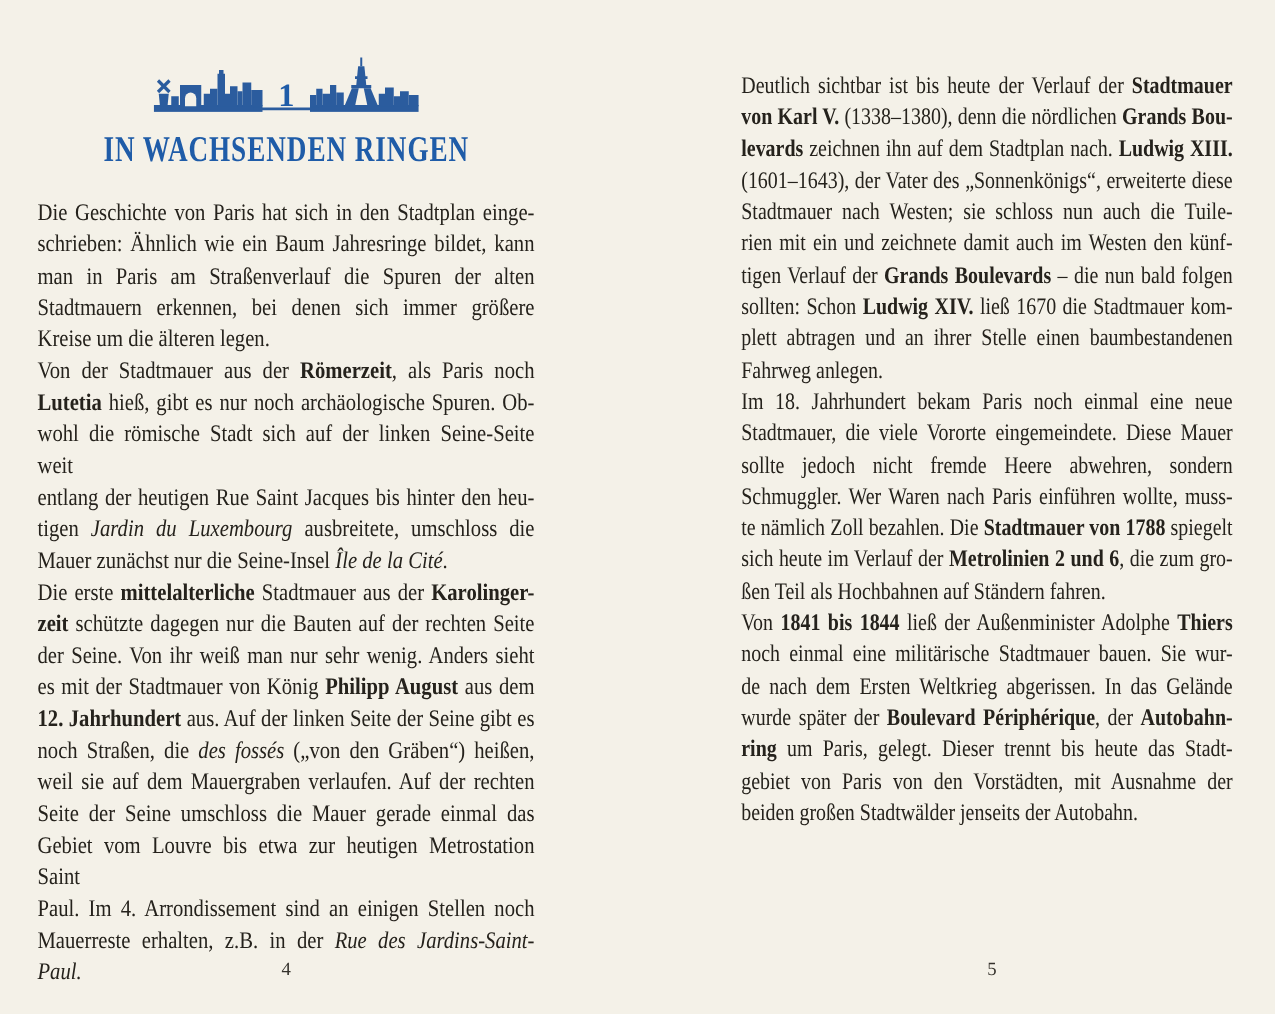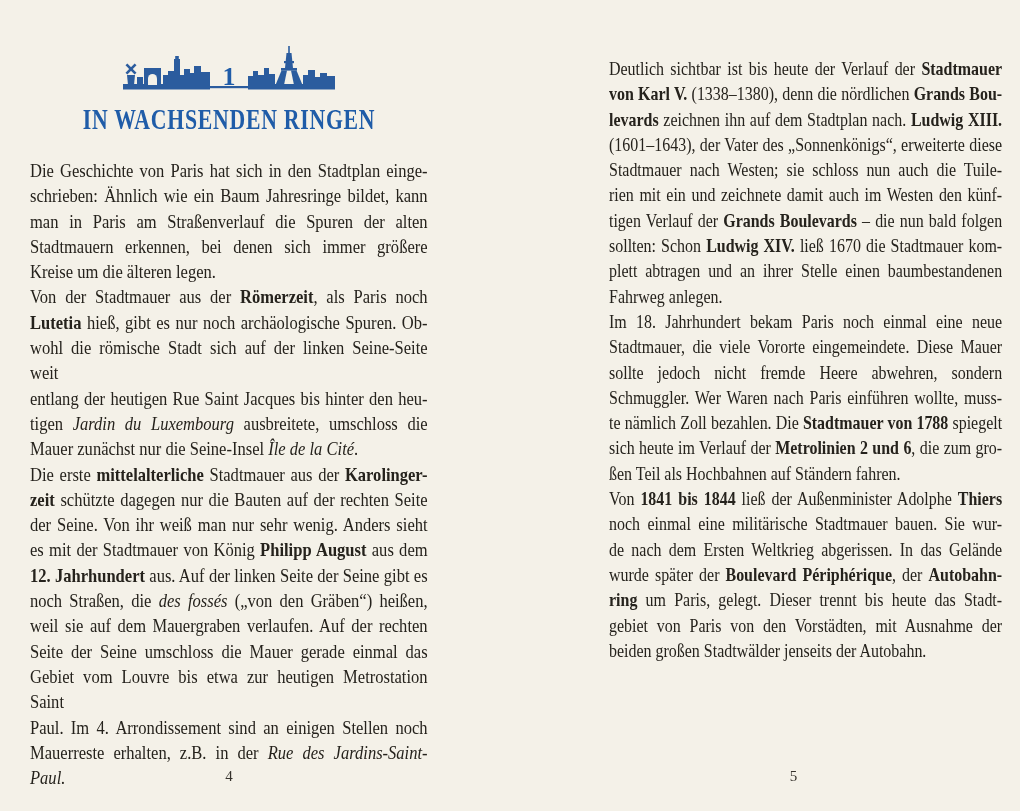--- a/index.html
+++ b/index.html
@@ -7,21 +7,21 @@
     width: 1020px; height: 811px;
     background: #f4f1e8;
     font-family: "Liberation Serif", serif;
     color: #25221c;
     position: relative;
     overflow: hidden;
   }
   .spread { position: absolute; inset: 0; }
   .page { position: absolute; }
   .page-left  { left: 30px;  top: 42px; width: 398px; }
-  .page-right { left: 609px; top: 56px; width: 393px; }
+  .page-right { left: 593px; top: 56px; width: 393px; }
 
   .chapter-header { height: 116px; text-align: center; }
   .skyline { margin-top: 2px; display: inline-block; }
   .chapter-title-wrap { margin-top: 11px; line-height: 1; font-family: Liberation Serif, serif; }
   .chapter-title {
     display: inline-block;
     font-weight: bold;
     font-size: 29px;
     letter-spacing: 1px;
     color: #1f5ca8;

